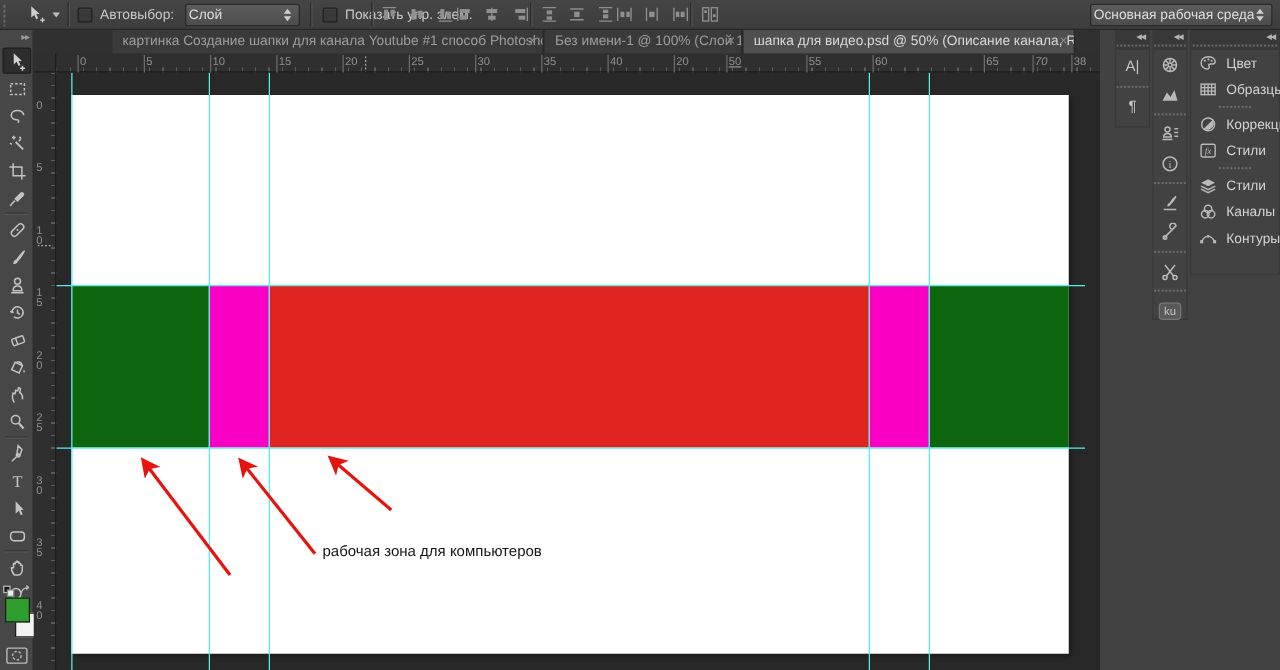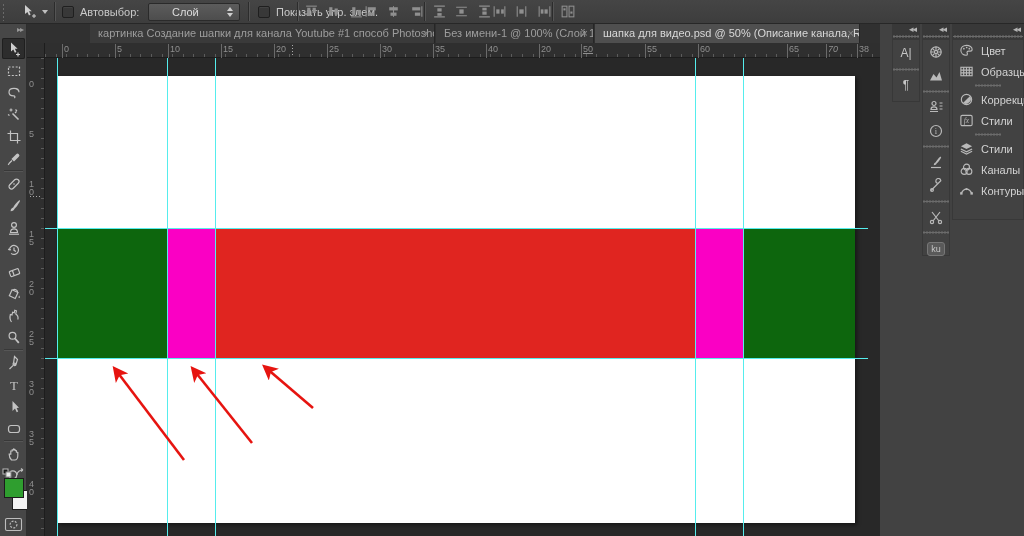--- a/index.html
+++ b/index.html
@@ -11,21 +11,21 @@
   #options-bar { position:absolute; left:0; top:0; width:1024px; height:24px;
     background:linear-gradient(#454545,#3d3d3d); border-bottom:1px solid #272727; }
   .gripper { position:absolute; left:2px; top:3px; width:3px; height:18px;
     background-image:radial-gradient(#6a6a6a 1px, transparent 1px); background-size:3px 4px; }
   .opt-sep { position:absolute; top:2px; width:1px; height:19px; background:#2c2c2c; box-shadow:1px 0 0 #545454; }
   .opt-label { position:absolute; top:6px; font-size:11px; color:#c9c9c9; white-space:nowrap; }
   .checkbox { position:absolute; top:6px; width:12px; height:12px; background:#383838;
     border:1px solid #1f1f1f; box-shadow:inset 0 1px 0 rgba(255,255,255,.06); border-radius:2px; }
   .dropdown { position:absolute; height:18px; background:linear-gradient(#5c5c5c,#4d4d4d);
     border:1px solid #2a2a2a; border-radius:2px; color:#dedede; font-size:11px;
-    line-height:16px; padding-left:23px; }
+    line-height:16px; padding-left:2px; }
   .dd-arrows { position:absolute; right:5px; top:3px; width:8px; height:10px; }
   .dd-arrows:before, .dd-arrows:after { content:""; position:absolute; left:1px; border-left:3.5px solid transparent; border-right:3.5px solid transparent; }
   .dd-arrows:before { top:0; border-bottom:4px solid #cfcfcf; }
   .dd-arrows:after { bottom:0; border-top:4px solid #cfcfcf; }
   .ai { display:inline-block; width:17px; height:15px; margin-right:1px; vertical-align:top; }
   .ai svg { stroke:#8f8f8f; fill:#8f8f8f; }
 
   
   #tab-bar { position:absolute; left:27px; top:24px; width:853px; height:19px; background:#303030; }
   .tab { position:absolute; top:0; height:19px; background:#3a3a3a; border-right:1px solid #262626;
@@ -185,20 +185,24 @@
         </svg></span>
   </div>
   <div class="opt-sep" style="left:552px"></div>
   <span class="ai abs" style="left:560px;top:4px"><svg width="16" height="15" viewBox="0 0 15 14">
         <rect x="2" y="2" width="4.5" height="10" fill="none"></rect>
         <rect x="8.5" y="2" width="4.5" height="10" fill="none"></rect>
         <rect x="3.2" y="4" width="2" height="2" stroke="none"></rect>
         <rect x="9.7" y="7" width="2" height="2" stroke="none"></rect>
       </svg></span>
 
+  <div class="dropdown" id="workspace-dd">
+    <span>Основная рабочая среда</span>
+    <span class="dd-arrows"></span>
+  </div>
 </div>
 
 <div id="tab-bar">
   <div class="tab" style="left:63px;width:345px">
     <span>картинка Создание шапки для канала Youtube #1 способ Photoshop CS6.png @ 100% (...</span>
     <span class="close">×</span>
   </div>
   <div class="tab" style="left:409px;width:158px">
     <span>Без имени-1 @ 100% (Слой 1, RGB/1...</span>
     <span class="close">×</span>
@@ -409,20 +413,21 @@
     <svg id="arrows-svg" width="798" height="447" viewBox="0 0 798 447">
       <defs>
         <marker id="arrhead" markerWidth="7" markerHeight="7" refX="4.5" refY="3" orient="auto">
           <path d="M0 0 L6 3 L0 6 L1.5 3 Z" class="arrfill" fill="#e61410"></path>
         </marker>
       </defs>
       <line x1="256" y1="332" x2="208" y2="291" class="arrline" stroke="#e61410" stroke-width="2.6" marker-end="url(#arrhead)"></line>
       <line x1="195" y1="367" x2="136" y2="293" class="arrline" stroke="#e61410" stroke-width="2.6" marker-end="url(#arrhead)"></line>
       <line x1="127" y1="384" x2="58" y2="293" class="arrline" stroke="#e61410" stroke-width="2.6" marker-end="url(#arrhead)"></line>
     </svg>
+    <div class="annotation-label" style="left:201px;top:358px">рабочая зона для компьютеров</div>
   </div>
 
   <div class="guide-v" style="left:30px"></div>
   <div class="guide-v" style="left:140px"></div>
   <div class="guide-v" style="left:188px"></div>
   <div class="guide-v" style="left:668px"></div>
   <div class="guide-v" style="left:716px"></div>
   <div class="guide-h" style="top:185px"></div>
   <div class="guide-h" style="top:315px"></div>
 </div>

